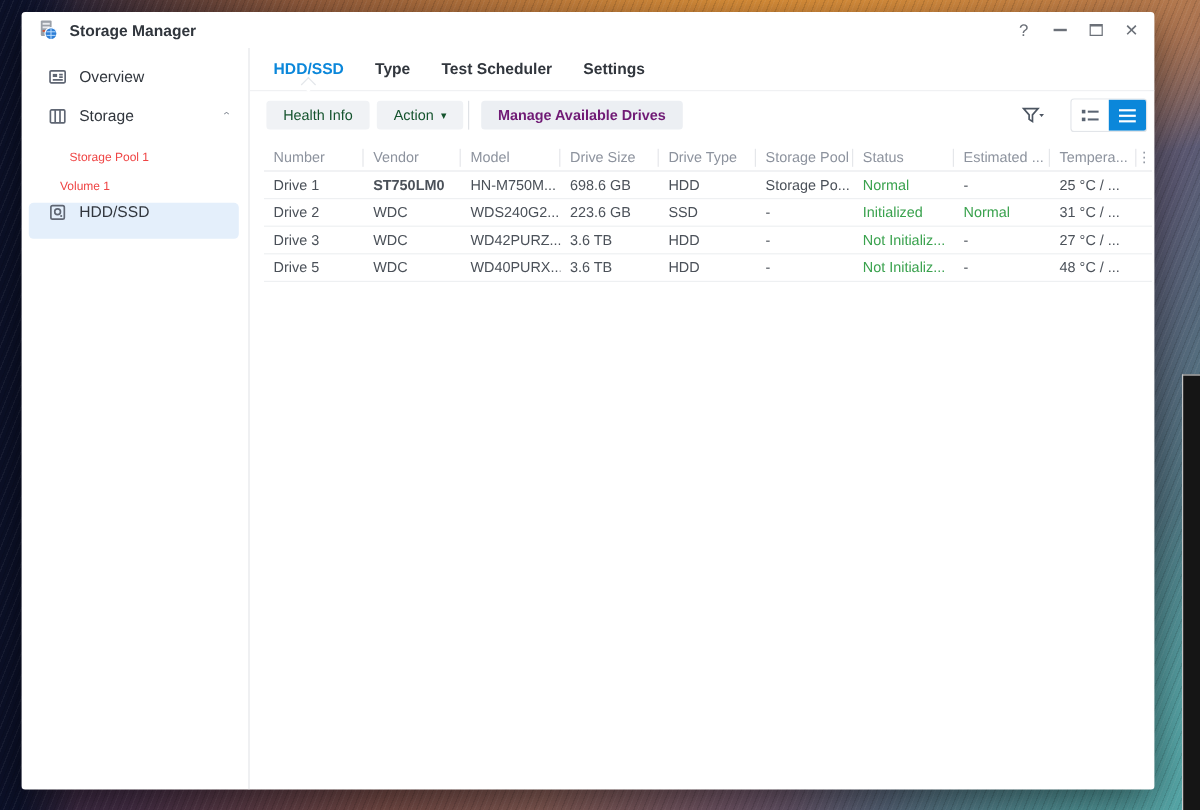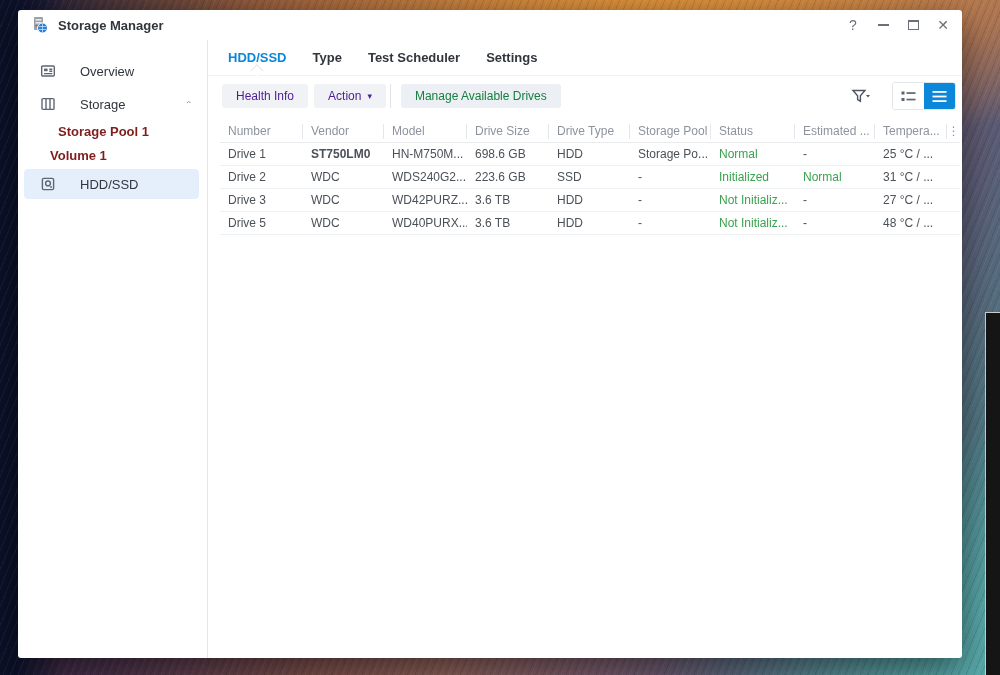--- a/index.html
+++ b/index.html
@@ -32,45 +32,45 @@
   .win-title{ margin-left:8px; font-size:13px; font-weight:bold; color:#31363d; }
   .win-controls{ margin-left:auto; display:flex; align-items:center; gap:16px; }
   .win-btn{ color:#6b7078; font-size:14px; line-height:1; cursor:default; display:inline-flex; align-items:center; justify-content:center; width:14px; height:14px; }
   .min-glyph{ width:11px; height:0; border-bottom:2px solid #6b7078; display:inline-block; }
   .max-glyph{ width:11px; height:10px; border:1px solid #6b7078; border-top-width:2px; display:inline-block; }
 
   .win-body{ flex:1; display:flex; min-height:0; }
 
   
   .sidebar{ width:190px; flex:0 0 190px; border-right:1px solid #e4e6e9; padding-top:16px; }
-  .side-item{ height:30px; display:flex; align-items:center; padding-left:22px; font-size:13px; color:#31363d; cursor:pointer;gap:14px; }
+  .side-item{ height:30px; display:flex; padding-left:22px; font-size:13px; color:#31363d; cursor:pointer; }
   .side-item .s-icon{ width:16px; height:16px; margin-right:10px; display:inline-flex; }
   .side-item.group{ margin-top:3px; padding-right:14px; }
   .side-item .chev{ margin-left:auto; font-size:10px; color:#8a909a; transform:scaleY(0.8); }
-  .side-sub{ height:24px; display:flex; align-items:center; padding-left:40px; font-size:13px; color:#7f1d1d; cursor:pointer;font-weight:bold; }
+  .side-sub{ height:24px; display:flex; align-items:center; padding-left:40px; font-size:10px; color:#ef4444; cursor:pointer; }
   .side-sub.lvl2{ padding-left:32px; }
   .side-item.selected{ background:var(--selected-bg,#e4effb); border-radius:4px; margin:2px 8px 0 6px; padding-left:16px; }
 
   
   .content{ flex:1; display:flex; flex-direction:column; min-width:0; }
   .tabs{ height:36px; flex:0 0 36px; display:flex; align-items:center; gap:26px; padding-left:20px; border-bottom:1px solid #f0f1f3; }
   .tab{ font-size:13px; font-weight:bold; color:#31363d; cursor:pointer; position:relative; }
   .tab.active{ color:var(--accent,#0b87da); }
   .tab.active::after{
     content:""; position:absolute; left:50%; bottom:-10px; width:8px; height:8px;
     background:#fff; border-left:1px solid #e3e6ea; border-top:1px solid #e3e6ea;
     transform:translateX(-50%) rotate(45deg);
   }
 
   .toolbar{ height:40px; flex:0 0 40px; display:flex; align-items:center; padding:0 6px 0 14px; }
   .tb-btn{ height:24px; padding:0 14px; border-radius:3px; font-size:12px; display:inline-flex; align-items:center; border:none; cursor:pointer; }
-  .tb-btn.disabled{ background:#f0f2f5; color:#4c1d95; cursor:default; }
+  .tb-btn.disabled{ background:#f0f2f5; color:#14532d; cursor:default; }
   .tb-btn .dd{ margin-left:6px; font-size:9px; }
   .tb-sep{ width:1px; height:24px; background:#dfe2e6; margin:0 10px 0 4px; }
-  .tb-btn.normal{ background:#eceff3; color:#15803d; font-weight:normal; }
+  .tb-btn.normal{ background:#eceff3; color:#701a75; font-weight:bold; }
   .tb-btn + .tb-btn{ margin-left:6px; }
   .tb-right{ margin-left:auto; display:flex; align-items:center; }
   .icon-btn{ width:38px; height:26px; border-radius:3px; display:inline-flex; align-items:center; justify-content:center; cursor:pointer; background:#fff; }
   .toggle-group{ margin-left:12px; display:flex; border:1px solid #e2e5e9; border-radius:3px; overflow:hidden; }
   .toggle-btn{ width:31px; height:26px; display:inline-flex; align-items:center; justify-content:center; cursor:pointer; background:#fff; }
   .toggle-btn.active{ background:var(--accent,#0b87da); }
 
   
   .table{ margin:4px 2px 0 12px; font-size:12px; }
   .thead{ display:flex; align-items:center; height:23px; border-bottom:1px solid #e8eaed; }

